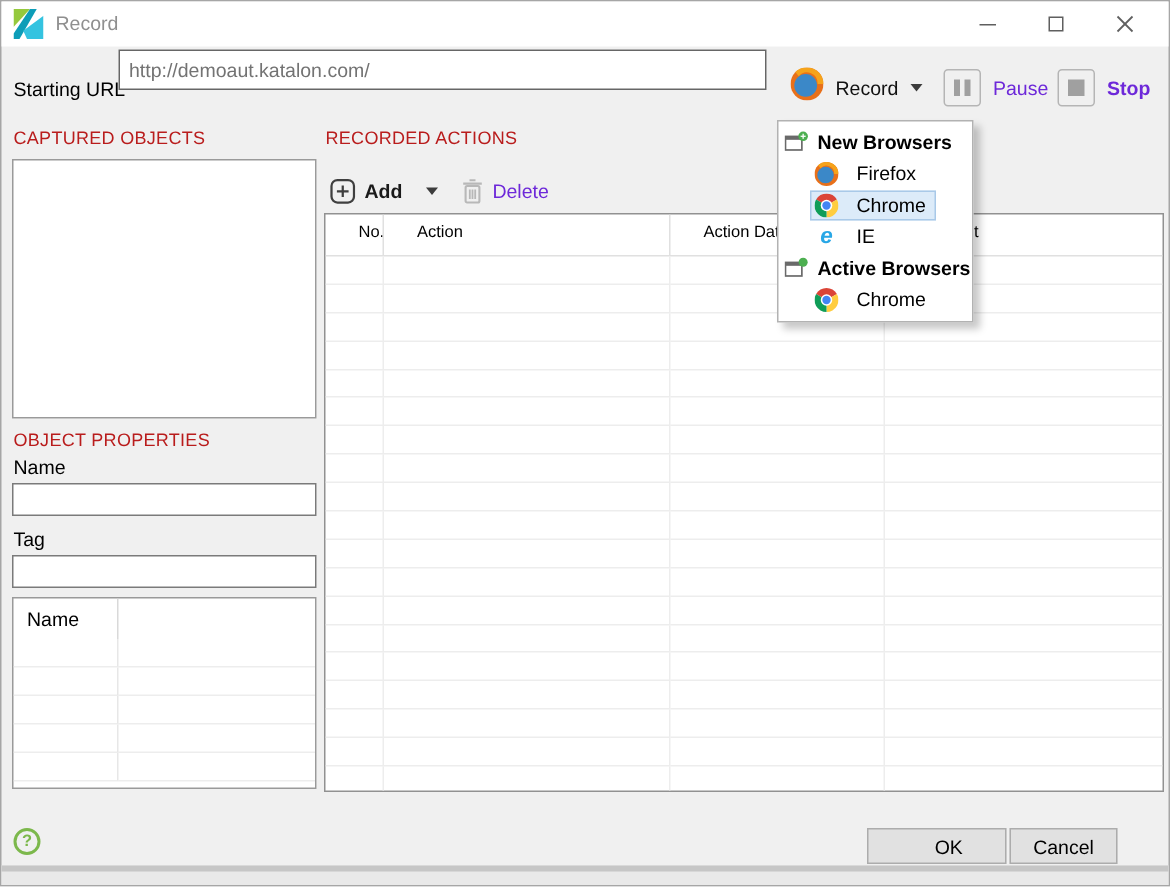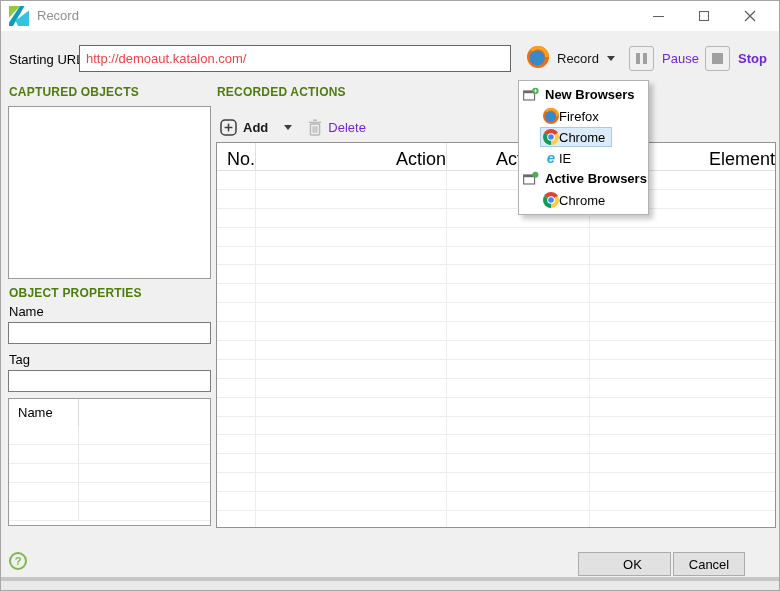--- a/index.html
+++ b/index.html
@@ -15,37 +15,37 @@
   .app-logo{position:absolute;left:8px;top:5px;width:20px;height:20px;}
   .app-title{position:absolute;left:36px;top:0;height:30px;line-height:30px;font-size:13px;color:#8f8f8f;}
   .win-controls{position:absolute;right:6px;top:0;height:30px;display:flex;}
   .win-btn{width:46px;height:30px;display:flex;align-items:center;justify-content:center;cursor:default;}
   .glyph-min{width:11px;height:1px;background:#5f5f5f;}
   .glyph-max{width:10px;height:10px;border:1px solid #5f5f5f;box-sizing:border-box;}
   
   .label{font-size:13px;color:#000;}
   .lbl-starting-url{position:absolute;left:8px;top:51px;}
   .url-input{
-    position:absolute;left:78px;top:44px;width:432px;height:27px;box-sizing:border-box;
+    position:absolute;left:78px;top:32px;width:432px;height:27px;box-sizing:border-box;
     border:1px solid #666;background:#fff;font-size:13px;font-family:"Liberation Sans",sans-serif;
-    padding:0 6px;color:#ef4444;outline:none;
+    padding:0 6px;color:#737373;outline:none;
   }
   .record-btn{position:absolute;left:526px;top:44px;height:27px;display:flex;align-items:center;gap:8px;cursor:default;}
   .record-label{font-size:13px;color:#111;}
   .caret{width:0;height:0;border-left:4px solid transparent;border-right:4px solid transparent;border-top:5px solid #3c3c3c;}
   .tool-btn{position:absolute;top:44px;height:27px;display:flex;align-items:center;gap:8px;}
   .tb-pause{left:628px;}
   .tb-stop{left:704px;font-weight:bold;}
   .icon-box{width:25px;height:25px;border:1px solid #b5b5b5;border-radius:3px;box-sizing:border-box;
     display:flex;align-items:center;justify-content:center;gap:3px;background:transparent;}
   .bar{width:4px;height:11px;background:#a0a0a0;}
   .sq{width:11px;height:11px;background:#a0a0a0;}
   .disabled-label{font-size:13px;color:#6d28d9;}
   
-  .sec-h{position:absolute;font-size:12px;font-weight:bold;color:#4d7c0f;letter-spacing:.2px;}
+  .sec-h{position:absolute;font-size:12px;font-weight:normal;color:#b91c1c;letter-spacing:.2px;}
   .h-captured{left:8px;top:84px;}
   .h-recorded{left:216px;top:84px;}
   .h-objprops{left:8px;top:285px;}
   .lbl-name{position:absolute;left:8px;top:303px;}
   .lbl-tag{position:absolute;left:8px;top:351px;}
   
   .captured-box{position:absolute;left:7px;top:105px;width:203px;height:173px;background:#fff;
     border:1px solid #9a9a9a;box-sizing:border-box;}
   .text-input{position:absolute;left:7px;width:203px;height:22px;box-sizing:border-box;
     border:1px solid #7a7a7a;background:#fff;font-size:13px;font-family:"Liberation Sans",sans-serif;
@@ -64,37 +64,37 @@
   
   .ra-toolbar{position:absolute;left:219px;top:108px;height:27px;display:flex;align-items:flex-end;}
   .add-btn{display:flex;align-items:center;gap:6px;cursor:default;}
   .add-label{font-size:13px;font-weight:bold;color:#1a1a1a;}
   .add-caret{margin-left:10px;}
   .del-btn{display:flex;align-items:center;gap:6px;margin-left:16px;}
   
   .ra-table{position:absolute;left:215px;top:141px;width:560px;height:386px;background:#fff;
     border:1px solid #919191;box-sizing:border-box;overflow:hidden;}
   .ra-header{display:flex;height:27px;border-bottom:1px solid #e0e0e0;}
-  .ra-header .hcell{box-sizing:border-box;padding:6px 0 0 9px;font-size:18px;color:#000;white-space:nowrap;overflow:hidden;text-align:right;}
+  .ra-header .hcell{box-sizing:border-box;padding:6px 0 0 22px;font-size:11px;color:#000;white-space:nowrap;overflow:hidden;}
   .c0{width:39px;}
   .c1{width:191px;}
   .c2{width:143px;}
   .c3{flex:1;}
   .ra-header .c0,.ra-header .c1,.ra-header .c2{border-right:1px solid #e0e0e0;}
   .ra-header .c3{padding-left:22px;}
   .ra-rows .grid-row{display:flex;height:18.9px;}
   .ra-rows .cell{box-sizing:border-box;border-bottom:1px solid #ededed;}
   .ra-rows .c0,.ra-rows .c1,.ra-rows .c2{border-right:1px solid #ededed;}
   
   .menu{position:absolute;left:517px;top:79px;width:131px;background:#fff;border:1px solid #b2b2b2;
     box-shadow:4px 4px 5px rgba(0,0,0,.22);z-index:10;box-sizing:border-box;padding:3px 0 4px 0;}
   .menu-row{height:21px;display:flex;align-items:center;font-size:13px;color:#000;}
   .menu-header{padding-left:4px;gap:6px;font-weight:bold;}
   .menu-item{padding-left:21px;}
-  .ibox{display:inline-flex;align-items:flex-end;gap:0;padding:1px 6px 1px 2px;border:1px solid transparent;}
+  .ibox{display:inline-flex;align-items:center;gap:12px;padding:1px 6px 1px 2px;border:1px solid transparent;}
   .menu-item.selected .ibox{background:#dcebf9;border:1px solid #a9c9e8;}
   .mi-icon,.mh-icon{display:inline-flex;width:16px;height:16px;align-items:center;justify-content:center;}
   .ie-glyph{font-style:italic;font-weight:bold;font-size:15px;color:#28a7e6;line-height:16px;}
   
   .help-btn{position:absolute;left:8px;top:551px;width:18px;height:18px;border-radius:50%;
     border:2px solid #7cb84c;box-sizing:border-box;color:#7cb84c;font-size:11px;font-weight:bold;
     display:flex;align-items:center;justify-content:center;}
   .btn{position:absolute;top:551px;height:24px;box-sizing:border-box;background:#e1e1e1;
     border:1px solid #acacac;font-size:13px;font-family:"Liberation Sans",sans-serif;color:#000;
     display:flex;align-items:center;justify-content:center;cursor:default;}

